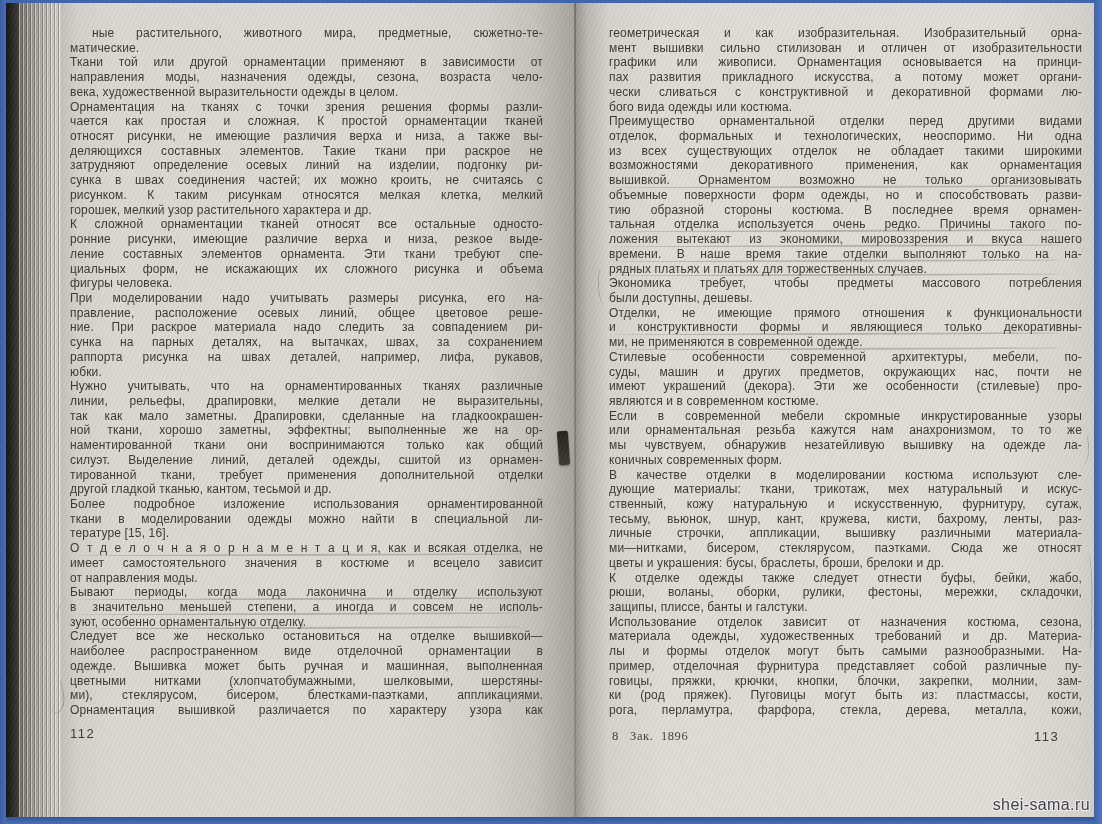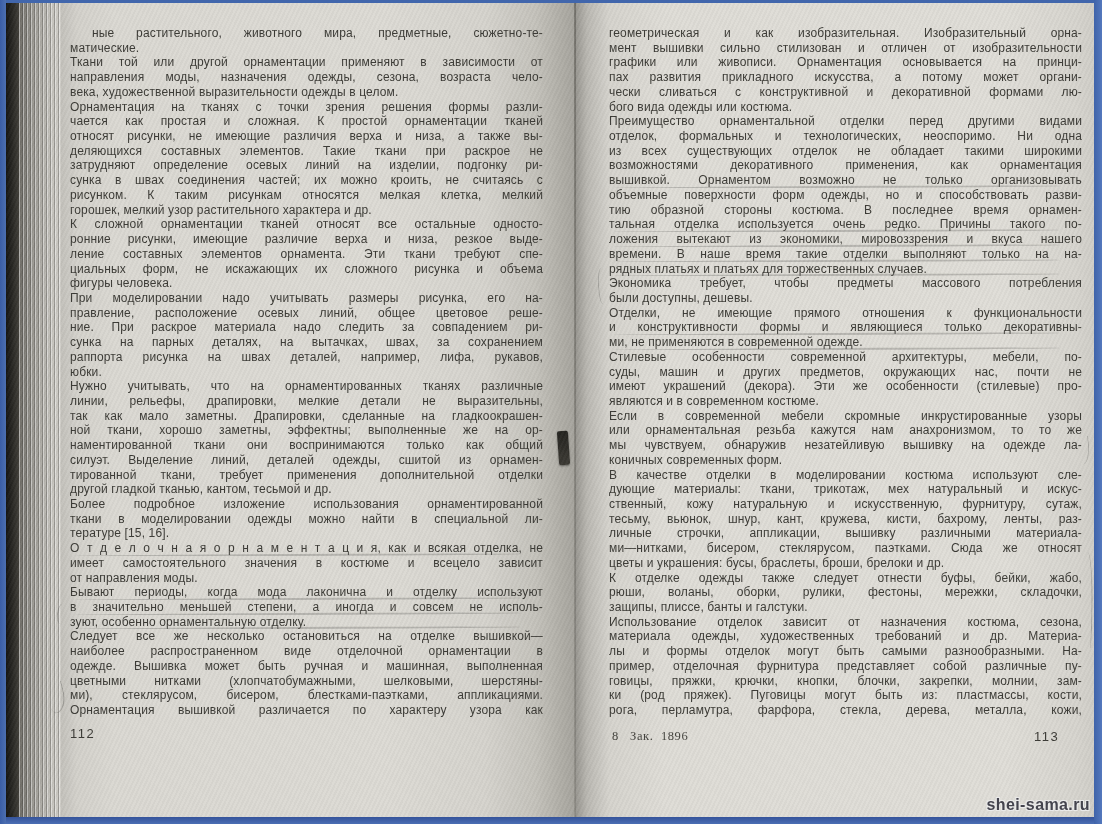--- a/index.html
+++ b/index.html
@@ -54,21 +54,21 @@
   .pmark-bracket{left:57px;top:604px;width:7px;height:20px;
     border-left:1.5px solid rgba(100,100,96,.38);border-radius:60% 0 0 60%;transform:rotate(6deg);}
   .pmark-squiggle{left:1084px;top:552px;width:8px;height:96px;
     border-right:1.6px solid rgba(100,100,96,.40);border-radius:0 80% 0 80%;transform:rotate(2deg);}
   .pmark-tick{left:1080px;top:436px;width:9px;height:28px;
     border-right:1.5px solid rgba(100,100,96,.35);border-radius:0 0 90% 0;transform:rotate(-8deg);}
   .pmark-econ{left:598px;top:268px;width:7px;height:36px;
     border-left:1.5px solid rgba(100,100,96,.36);border-radius:70% 0 0 70%;transform:rotate(-3deg);}
   
   .watermark{position:absolute;right:12px;bottom:10px;z-index:45;
-    font-size:16px;font-weight:bold;letter-spacing:.4px;color:#44444e;
+    font-size:16px;font-weight:normal;letter-spacing:.4px;color:#44444e;
     text-shadow:-1px -1px 0 rgba(235,235,235,.9),1px -1px 0 rgba(235,235,235,.9),
                 -1px 1px 0 rgba(235,235,235,.9),1px 1px 0 rgba(235,235,235,.9);}
 </style>
 </head>
 <body>
 
 <div class="scan" style="--frame-blue: #4166ac; --ink: #3b3a35;">
 
   <div class="page page-left"></div>
   <div class="page page-right"></div>

